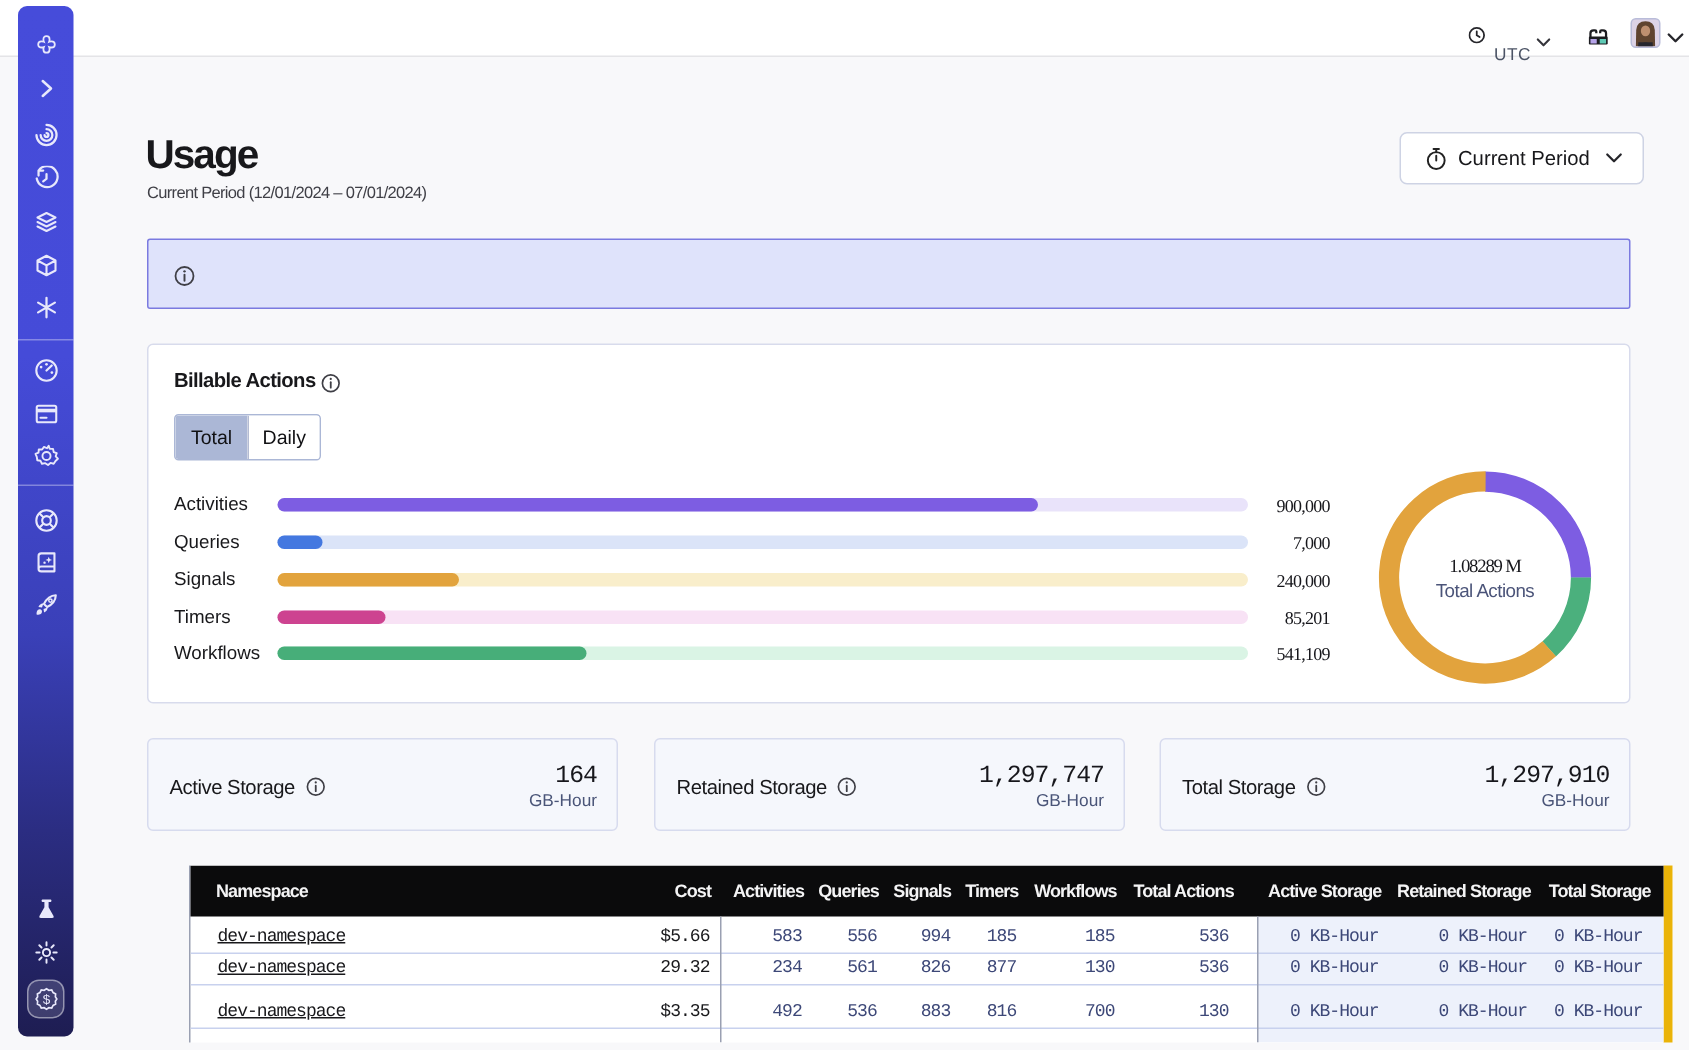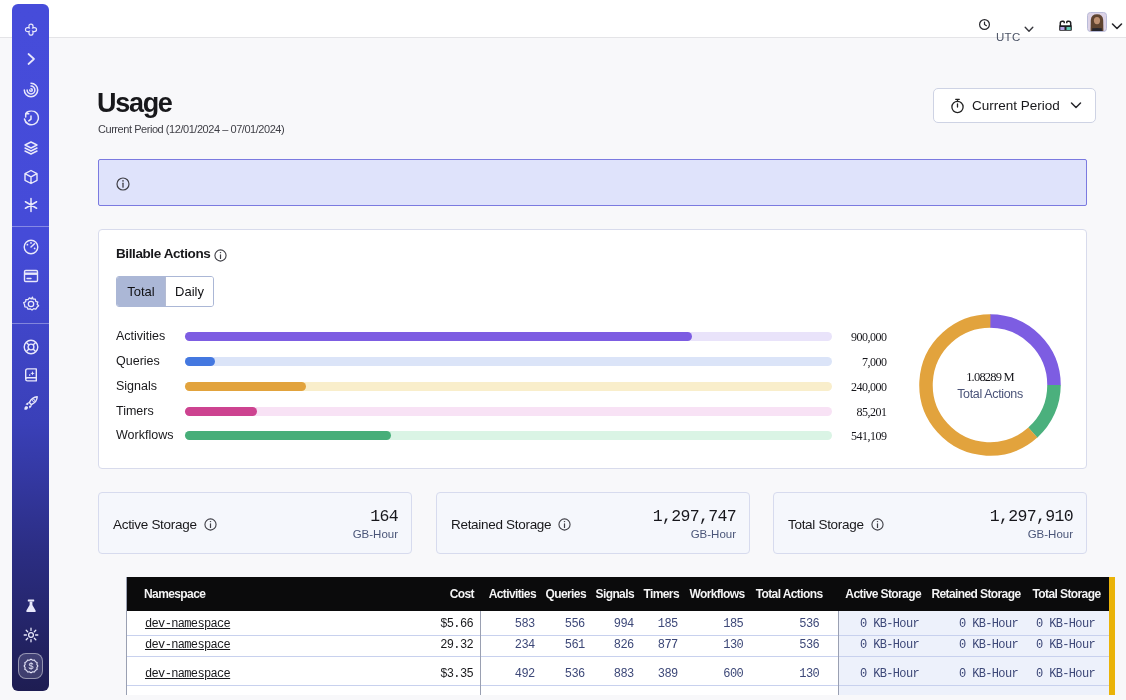--- a/index.html
+++ b/index.html
@@ -321,22 +321,22 @@
     <span style="right:195px">0 KB-Hour</span>
     <span style="right:96px">0 KB-Hour</span>
     <span style="right:19px">0 KB-Hour</span>
   </div>
   <div class="trow" style="top:84px">
     <span class="dark" style="left:18px;text-decoration:underline">dev-namespace</span>
     <span class="dark" style="right:641px">$3.35</span>
     <span style="right:579.5px">492</span>
     <span style="right:529.5px">536</span>
     <span style="right:480.5px">883</span>
-    <span style="right:436.5px">389</span>
-    <span style="right:371px">600</span>
+    <span style="right:436.5px">816</span>
+    <span style="right:371px">700</span>
     <span style="right:295px">130</span>
     <span style="right:195px">0 KB-Hour</span>
     <span style="right:96px">0 KB-Hour</span>
     <span style="right:19px">0 KB-Hour</span>
   </div>
   <div class="vline" style="left:353px"></div>
   <div class="vline" style="left:711px"></div>
 </div>
 
 </body></html>

